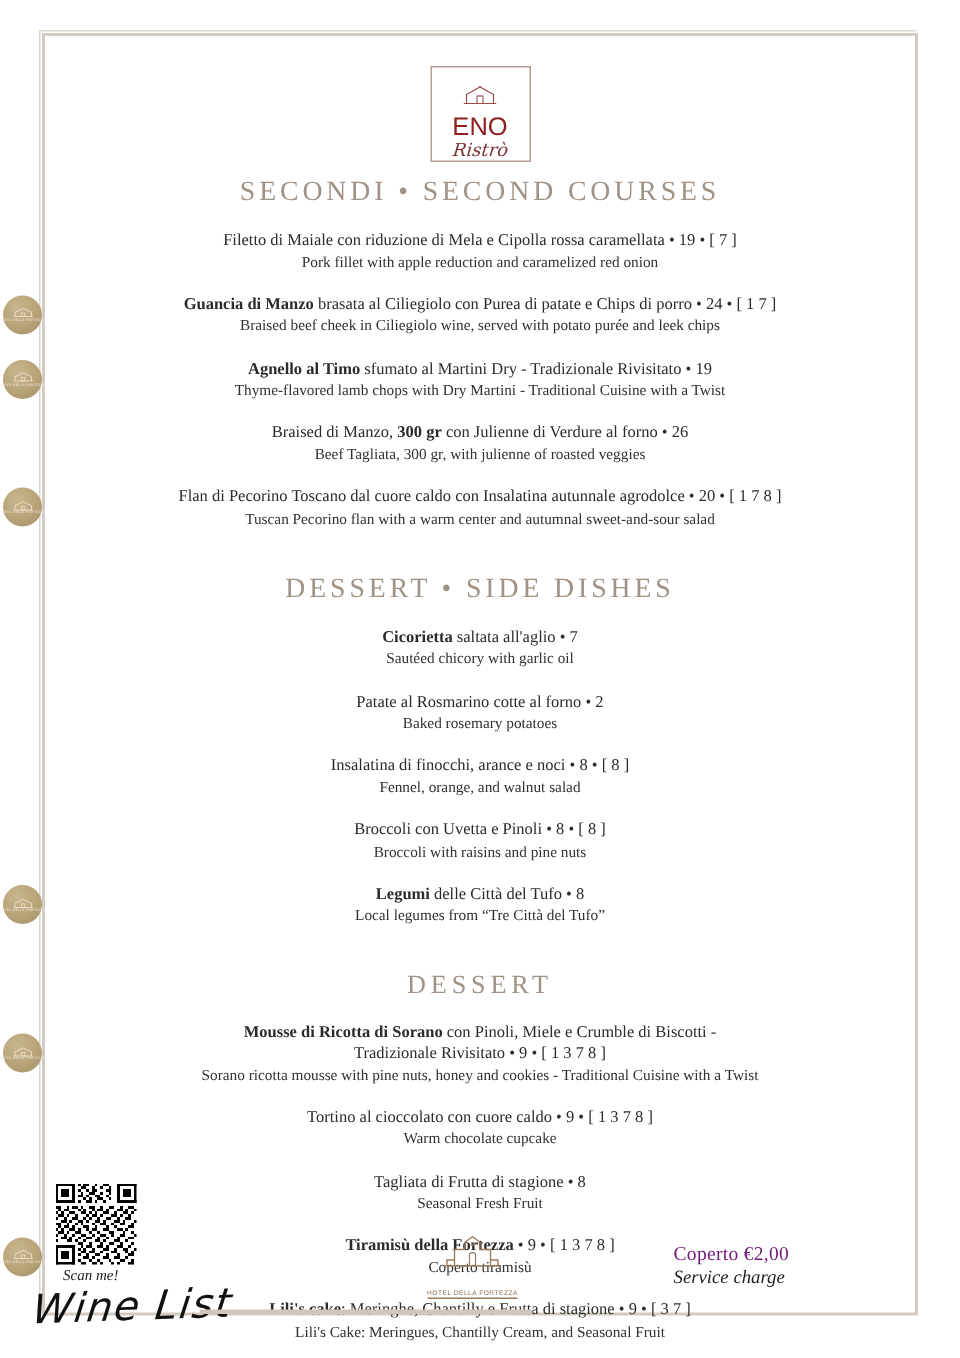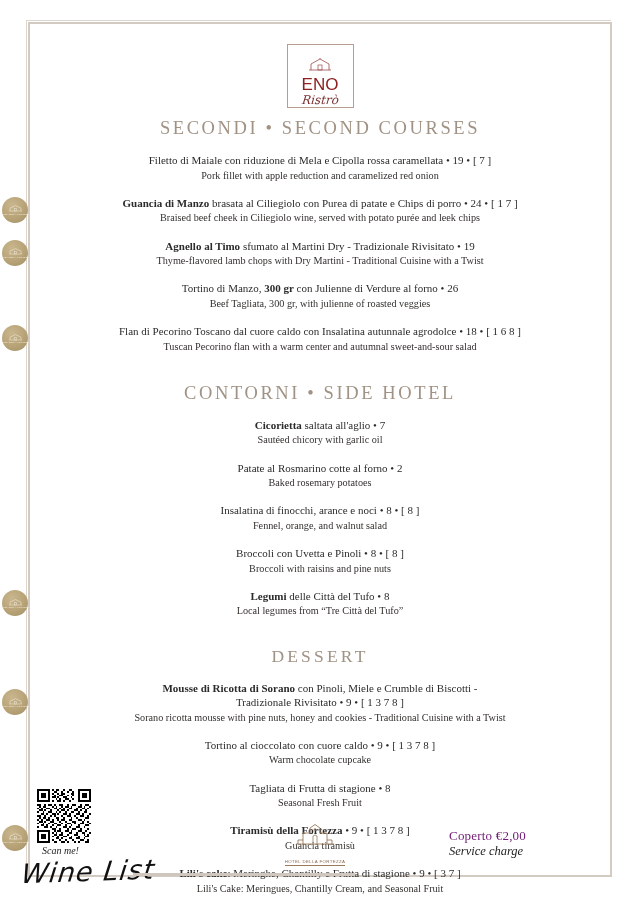--- a/index.html
+++ b/index.html
@@ -252,40 +252,40 @@
               <rect x="5.4" y="3.6" width="2.2" height="2.4" fill="none" stroke="#f4eee2" stroke-width="0.45"></rect>
               <path d="M0 6 L13 6" stroke="#f4eee2" stroke-width="0.5"></path>
             </svg>
           <span class="m-txt">HOTEL DELLA FORTEZZA</span>
         </span>
         <div class="it"><span></span><b>Agnello al Timo</b><span> sfumato al Martini Dry - Tradizionale Rivisitato • 19</span></div>
         <div class="en">Thyme-flavored lamb chops with Dry Martini - Traditional Cuisine with a Twist</div>
       </div>
 
       <div class="item">
-        <div class="it"><span>Tortino di Manzo, </span><b>300 gr</b><span> con Julienne di Verdure al forno  • 26</span></div>
+        <div class="it"><span>Braised di Manzo, </span><b>300 gr</b><span> con Julienne di Verdure al forno  • 26</span></div>
         <div class="en">Beef Tagliata, 300 gr, with julienne of roasted veggies</div>
       </div>
 
       <div class="item">
         <span class="medallion">
           <svg class="m-icon" width="13" height="7" viewBox="0 0 13 7">
               <path d="M1 6 L1 3.2 L6.5 0.6 L12 3.2 L12 6" fill="none" stroke="#f4eee2" stroke-width="0.55"></path>
               <rect x="5.4" y="3.6" width="2.2" height="2.4" fill="none" stroke="#f4eee2" stroke-width="0.45"></rect>
               <path d="M0 6 L13 6" stroke="#f4eee2" stroke-width="0.5"></path>
             </svg>
           <span class="m-txt">HOTEL DELLA FORTEZZA</span>
         </span>
-        <div class="it"><span>Flan di Pecorino Toscano dal cuore caldo con Insalatina autunnale agrodolce • 18 • [ 1 6 8 ]</span><b></b><span></span></div>
+        <div class="it"><span>Flan di Pecorino Toscano dal cuore caldo con Insalatina autunnale agrodolce • 20 • [ 1 7 8 ]</span><b></b><span></span></div>
         <div class="en">Tuscan Pecorino flan with a warm center and autumnal sweet-and-sour salad</div>
       </div>
     </div>
 
     <div class="sec-contorni">
-      <div class="section-title">CONTORNI • SIDE HOTEL</div>
+      <div class="section-title">DESSERT • SIDE DISHES</div>
 
       <div class="item">
         <div class="it"><span></span><b>Cicorietta</b><span> saltata all'aglio • 7</span></div>
         <div class="en">Sautéed chicory with garlic oil</div>
       </div>
 
       <div class="item">
         <div class="it"><span>Patate al Rosmarino cotte al forno • 2</span><b></b><span></span></div>
         <div class="en">Baked rosemary potatoes</div>
       </div>
@@ -343,21 +343,21 @@
       <div class="item">
         <span class="medallion">
           <svg class="m-icon" width="13" height="7" viewBox="0 0 13 7">
               <path d="M1 6 L1 3.2 L6.5 0.6 L12 3.2 L12 6" fill="none" stroke="#f4eee2" stroke-width="0.55"></path>
               <rect x="5.4" y="3.6" width="2.2" height="2.4" fill="none" stroke="#f4eee2" stroke-width="0.45"></rect>
               <path d="M0 6 L13 6" stroke="#f4eee2" stroke-width="0.5"></path>
             </svg>
           <span class="m-txt">HOTEL DELLA FORTEZZA</span>
         </span>
         <div class="it"><span></span><b>Tiramisù della Fortezza</b><span> • 9 • [ 1 3 7 8 ]</span></div>
-        <div class="en">Guancia tiramisù</div>
+        <div class="en">Coperto tiramisù</div>
       </div>
 
       <div class="item">
         <div class="it"><span></span><b>Lili's cake</b><span>: Meringhe, Chantilly e Frutta di stagione • 9 • [ 3 7 ]</span></div>
         <div class="en">Lili's Cake: Meringues, Chantilly Cream, and Seasonal Fruit</div>
       </div>
     </div>
 
   </div>
 

